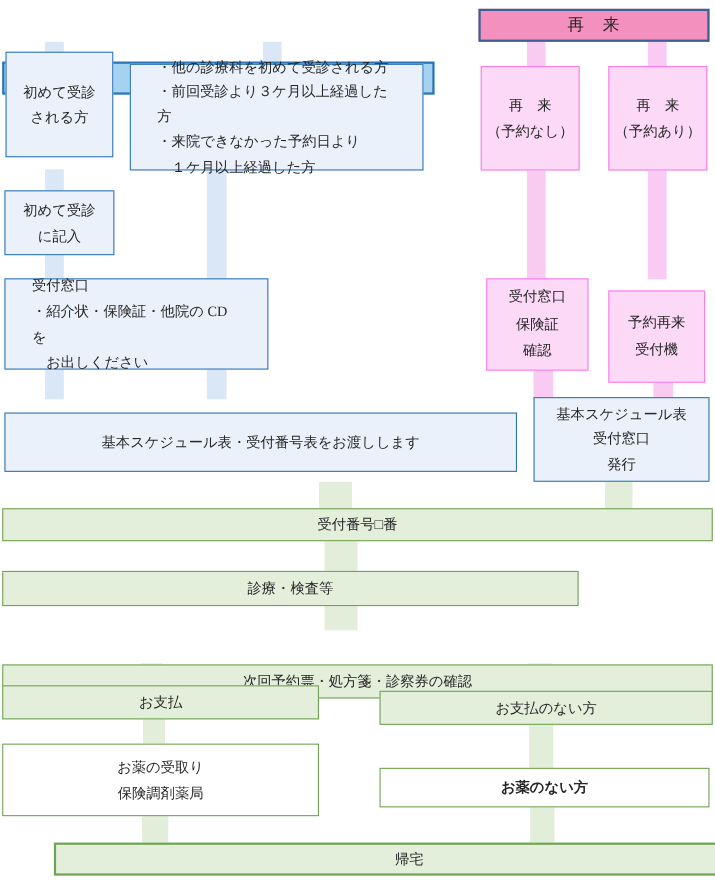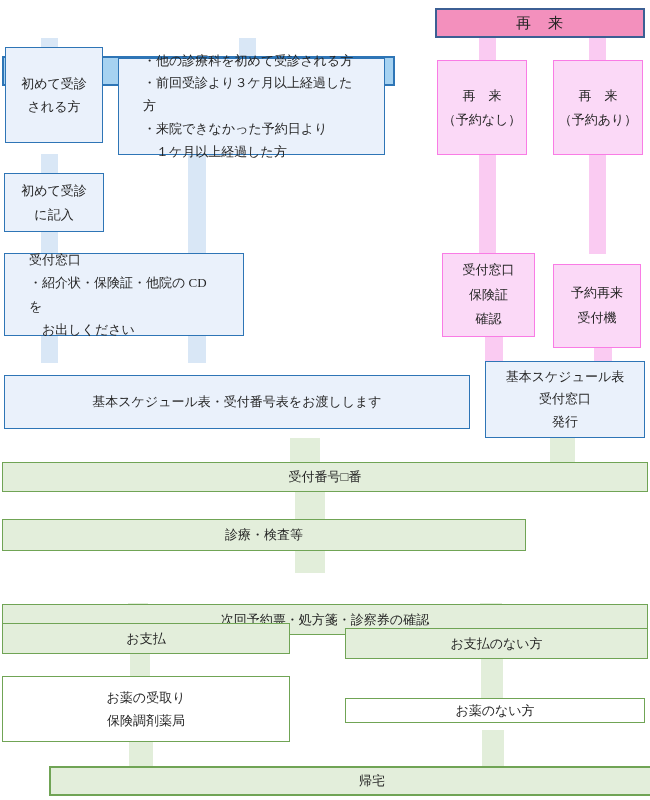--- a/index.html
+++ b/index.html
@@ -106,16 +106,16 @@
 受付窓口
 発行</div>
 
   <div class="node green-box" style="left:2px; top:462px; width:646px; height:30px;">受付番号□番</div>
   <div class="node green-box" style="left:2px; top:519px; width:524px; height:32px;">診療・検査等</div>
   <div class="node green-box" style="left:2px; top:572px; width:646px; height:31px;margin-top:32px;">次回予約票・処方箋・診察券の確認</div>
   <div class="node green-box" style="left:2px; top:623px; width:288px; height:31px;">お支払</div>
   <div class="node green-box" style="left:345px; top:628px; width:303px; height:31px;">お支払のない方</div>
   <div class="node white-box" style="left:2px; top:676px; width:288px; height:66px;">お薬の受取り
 保険調剤薬局</div>
-  <div class="node white-box" style="left:345px; top:698px; width:300px; height:25px;">お薬のない方</div>
+  <div class="node white-box" style="left:345px; top:698px; width:300px; height:36px;font-weight:bold;">お薬のない方</div>
   <div class="node green-box" style="left:2px; top:766px; width:646px; height:30px; border-width:2px;margin-left:47px;">帰宅</div>
 
 </div>
 
 </body></html>

